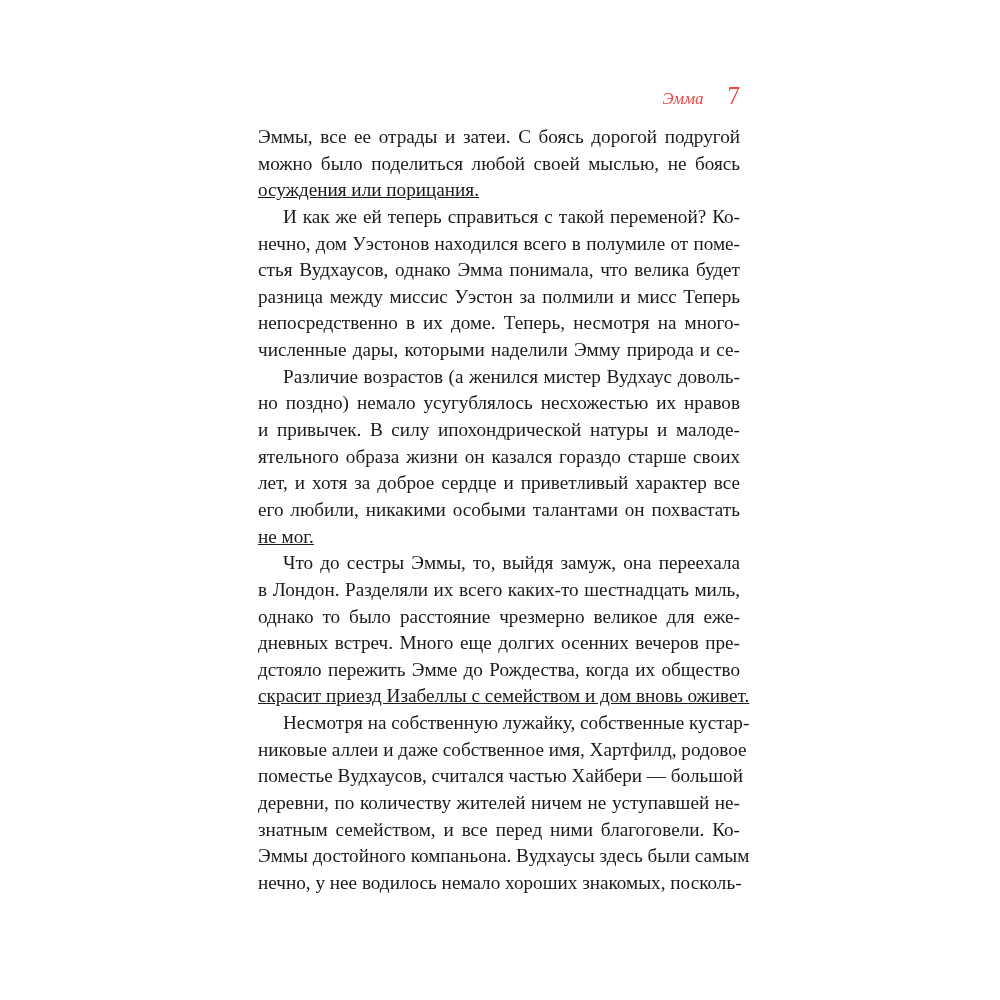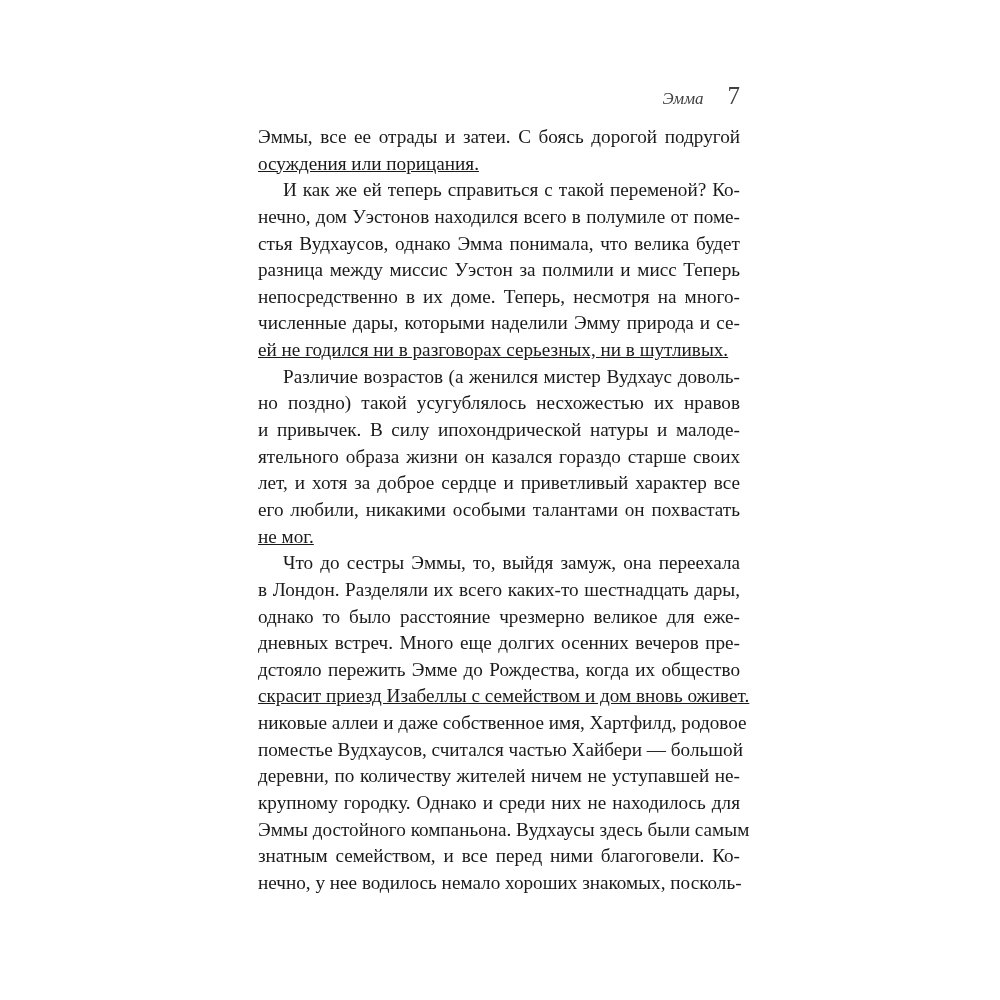--- a/index.html
+++ b/index.html
@@ -1,21 +1,21 @@
 <!DOCTYPE html>
 <html><head>
   <meta charset="utf-8">
   <style>
     html, body { margin: 0; padding: 0; background: #ffffff; }
     body { width: 1000px; height: 1000px; position: relative; overflow: hidden; }
     .page { position: absolute; left: 0; top: 0; width: 1000px; height: 1000px; background: #fff; }
     .running-head {
       position: absolute; left: 258px; width: 482px; top: 82px; height: 32px;
       display: flex; justify-content: flex-end; align-items: baseline;
-      font-family: "Liberation Serif", "DejaVu Serif", serif; color: #404040;
+      font-family: "Liberation Serif", "DejaVu Serif", serif; color: #ef4444;
     }
     .running-title { font-style: italic; font-size: 17px; margin-right: 24px; }
     .folio { font-size: 25px; }
     .text-block {
       position: absolute; left: 258px; top: 124px; width: 482px;
       font-family: "Liberation Serif", "DejaVu Serif", serif;
       font-size: 19.2px; line-height: 26.65px; color: #1a1a1a;
     }
     .line {
       display: block; white-space: nowrap; height: 26.65px;
@@ -29,51 +29,51 @@
 
 <div class="page">
   <div class="running-head">
     <span class="running-title">Эмма</span>
     <span class="folio">7</span>
   </div>
 
   <div class="text-block" id="text-block">
       <div class="paragraph">
         <span class="line">Эммы, все ее отрады и затеи. С боясь дорогой подругой</span>
+        <span class="line">можно было поделиться любой своей мыслью, не боясь</span>
         <span class="line last">осуждения или порицания.</span>
       </div>
       <div class="paragraph">
         <span class="line indent">И как же ей теперь справиться с такой переменой? Ко-</span>
         <span class="line">нечно, дом Уэстонов находился всего в полумиле от поме-</span>
         <span class="line">стья Вудхаусов, однако Эмма понимала, что велика будет</span>
         <span class="line">разница между миссис Уэстон за полмили и мисс Теперь</span>
         <span class="line">непосредственно в их доме. Теперь, несмотря на много-</span>
         <span class="line">численные дары, которыми наделили Эмму природа и се-</span>
-        <span class="line last">ей не годился ни в разговорах серьезных, ни в шутливых.</span>
       </div>
       <div class="paragraph">
         <span class="line indent">Различие возрастов (а женился мистер Вудхаус доволь-</span>
-        <span class="line">но поздно) такой усугублялось несхожестью их нравов</span>
+        <span class="line">но поздно) немало усугублялось несхожестью их нравов</span>
         <span class="line">и привычек. В силу ипохондрической натуры и малоде-</span>
         <span class="line">ятельного образа жизни он казался гораздо старше своих</span>
         <span class="line">лет, и хотя за доброе сердце и приветливый характер все</span>
         <span class="line">его любили, никакими особыми талантами он похвастать</span>
         <span class="line last">не мог.</span>
       </div>
       <div class="paragraph">
         <span class="line indent">Что до сестры Эммы, то, выйдя замуж, она переехала</span>
-        <span class="line">в Лондон. Разделяли их всего каких-то шестнадцать дары,</span>
+        <span class="line">в Лондон. Разделяли их всего каких-то шестнадцать миль,</span>
         <span class="line">однако то было расстояние чрезмерно великое для еже-</span>
         <span class="line">дневных встреч. Много еще долгих осенних вечеров пре-</span>
         <span class="line">дстояло пережить Эмме до Рождества, когда их общество</span>
         <span class="line last">скрасит приезд Изабеллы с семейством и дом вновь оживет.</span>
       </div>
       <div class="paragraph">
+        <span class="line indent">Несмотря на собственную лужайку, собственные кустар-</span>
         <span class="line">никовые аллеи и даже собственное имя, Хартфилд, родовое</span>
         <span class="line">поместье Вудхаусов, считался частью Хайбери — большой</span>
         <span class="line">деревни, по количеству жителей ничем не уступавшей не-</span>
-        <span class="line">крупному городку. Однако и среди них не находилось для</span>
+        <span class="line">знатным семейством, и все перед ними благоговели. Ко-</span>
         <span class="line">Эммы достойного компаньона. Вудхаусы здесь были самым</span>
-        <span class="line">знатным семейством, и все перед ними благоговели. Ко-</span>
         <span class="line">нечно, у нее водилось немало хороших знакомых, посколь-</span>
       </div>
     </div>
 </div>
 
 </body></html>

